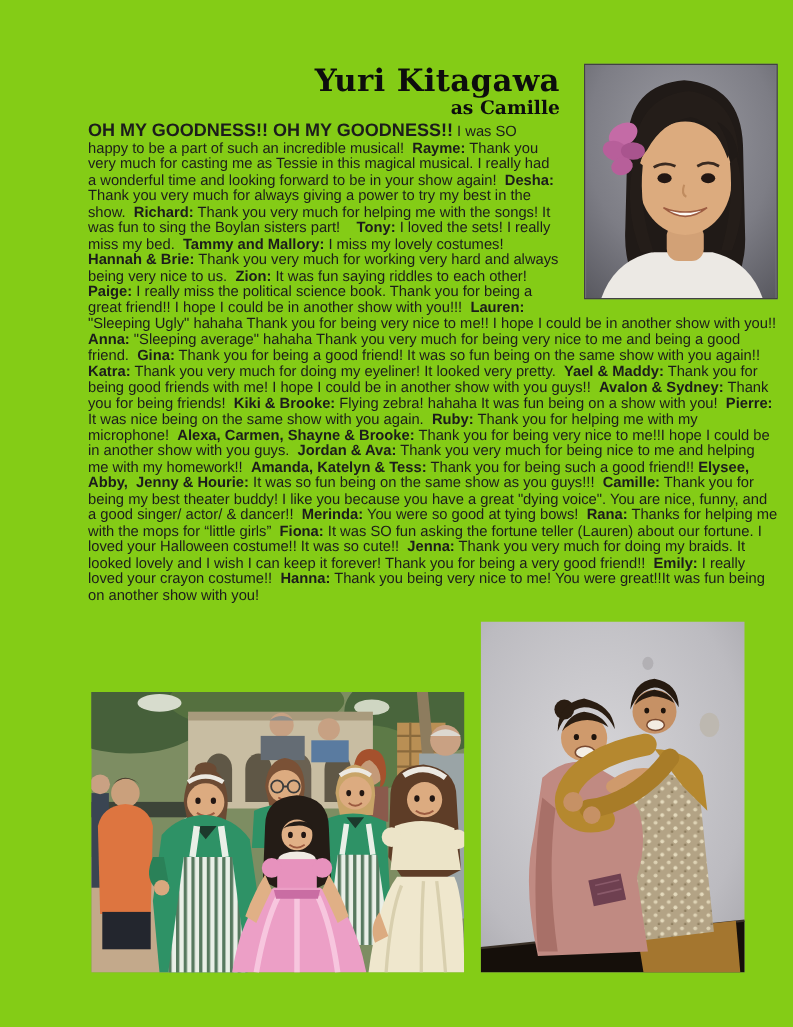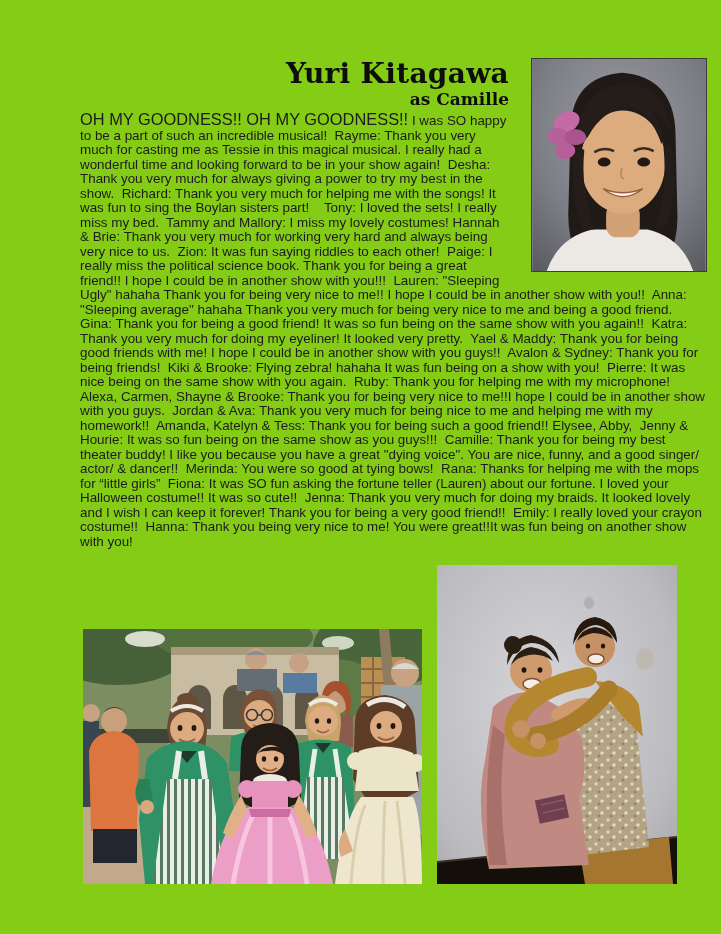--- a/index.html
+++ b/index.html
@@ -20,22 +20,22 @@
   }
   .subtitle {
     text-align:right; padding-right:6px;
     font-family:"DejaVu Serif", serif; font-weight:bold;
     font-size:17px; line-height:20px; color:#0d0d0d;
   }
   .body-text {
     margin:3px 0 0 0; font-size:13.4px; line-height:14.5px; color:#1c1c1c;
     white-space:pre-wrap; text-align:left;
   }
-  .opening { font-weight:normal; font-size:16.4px; }
-  .body-text .b { font-weight:normal; }
+  .opening { font-weight:bold; font-size:16.4px; }
+  .body-text .b { font-weight:bold; }
   .photo-group { position:absolute; left:83px; top:629px; width:339px; height:255px; }
   .photo-hug   { position:absolute; left:437px; top:565px; width:240px; height:319px; }
   .photo-group svg, .photo-hug svg { display:block; width:100%; height:100%; }
 </style>
 </head>
 <body>
 
 <div class="page">
 
   <div class="content">

